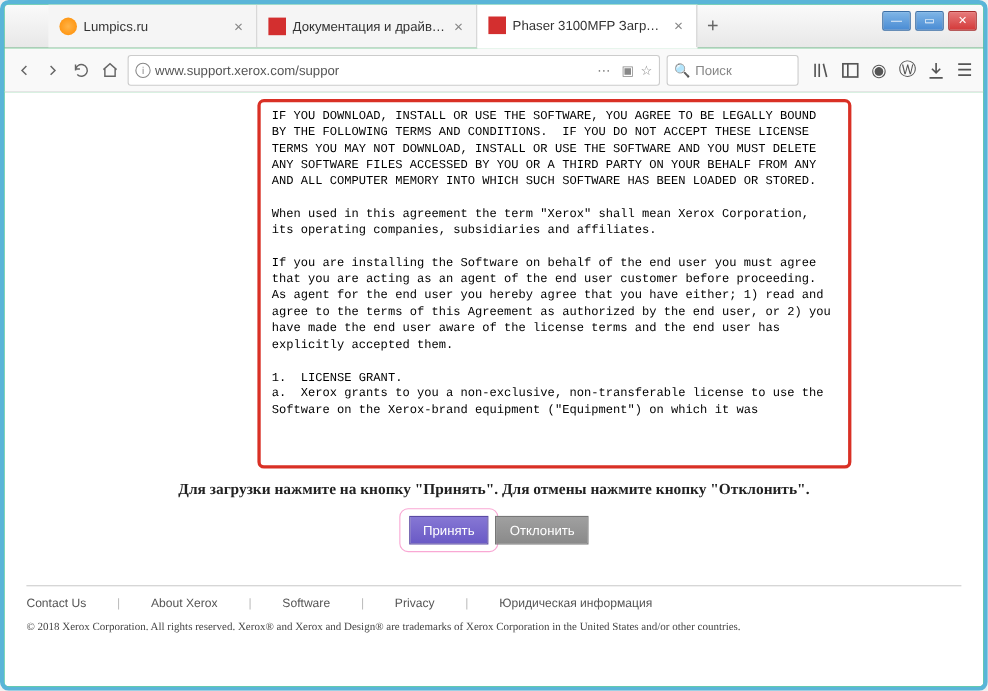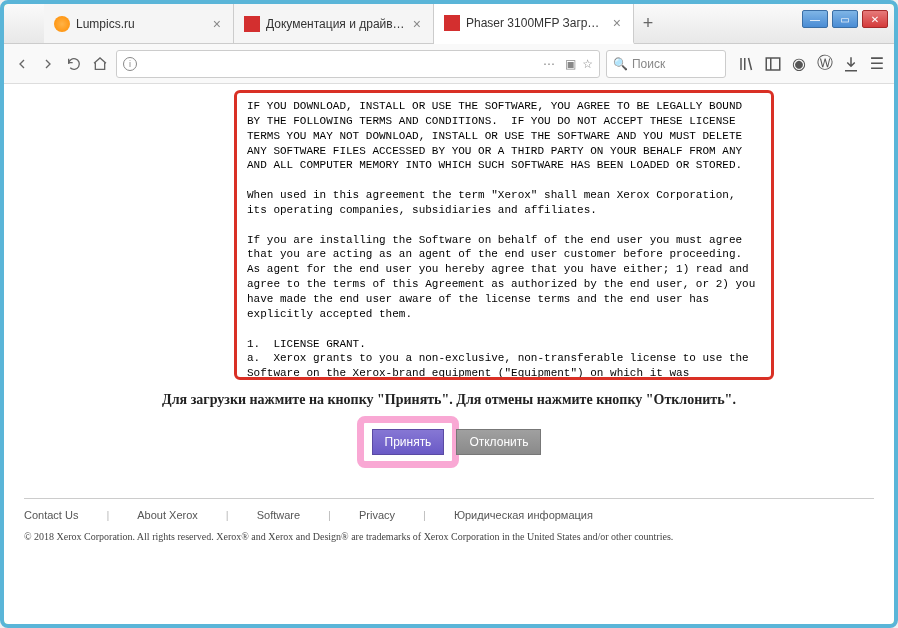--- a/index.html
+++ b/index.html
@@ -21,25 +21,25 @@
   .nav-icon { width: 20px; height: 20px; color: #666; display: flex; align-items: center; justify-content: center; }
   .nav-icon svg { width: 16px; height: 16px; stroke: #666; fill: none; stroke-width: 2; }
   .url-bar { flex: 1; height: 28px; border: 1px solid #ccc; border-radius: 3px; display: flex; align-items: center; padding: 0 6px; font-size: 12px; color: #555; gap: 4px; background: #fff; }
   .url-bar .info-icon { width: 14px; height: 14px; border: 1px solid #888; border-radius: 50%; display: flex; align-items: center; justify-content: center; font-size: 9px; color: #888; }
   .url-bar .dots { color: #888; padding: 0 4px; }
   .url-bar .right-icons { margin-left: auto; display: flex; gap: 6px; color: #888; }
   .search-bar { width: 120px; height: 28px; border: 1px solid #ccc; border-radius: 3px; display: flex; align-items: center; padding: 0 6px; font-size: 12px; color: #888; gap: 4px; background: #fff; }
   .ext-icons { display: flex; gap: 8px; align-items: center; padding-left: 6px; }
   .ext-icons .ext { width: 18px; height: 18px; display: flex; align-items: center; justify-content: center; color: #555; }
   .content { padding: 0 20px 10px; background: #fff; height: calc(100% - 80px); overflow: hidden; }
-  .license-box { margin: 6px 0 10px 210px; width: 540px; height: 290px; border: 3px solid #d93025; border-radius: 6px; padding: 6px 10px; overflow: hidden; }
+  .license-box { margin: 6px 0 10px 210px; width: 540px; height: 336px; border: 3px solid #d93025; border-radius: 6px; padding: 6px 10px; overflow: hidden; }
   .license-text { font-family: "Courier New", monospace; font-size: 11px; line-height: 1.35; color: #000; white-space: pre-wrap; }
   .instruction { text-align: center; font-size: 14px; font-weight: bold; color: #222; margin: 12px 40px 8px; font-family: Liberation Serif, serif; }
   .button-row { display: flex; justify-content: center; gap: 0; align-items: center; }
-  .accept-wrap { border: 7px solid #f9a8d4; border-radius: 8px; padding: 6px 8px; display: inline-flex; }
+  .accept-wrap { border: 1px solid #f9a8d4; border-radius: 8px; padding: 6px 8px; display: inline-flex; }
   .btn { display: inline-block; padding: 5px 12px; font-size: 12px; color: #fff; border: 1px solid #5a4aa3; cursor: pointer; }
   .btn.accept { background: linear-gradient(#8677d4,#6a5ac6); }
   .btn.decline { background: linear-gradient(#a0a0a0,#8a8a8a); border-color: #777; margin-left: -3px; }
   .footer-sep { border-top: 1px solid #ccc; margin: 30px 0 10px; }
   .footer-links { font-size: 11px; color: #555; display: flex; gap: 20px; align-items: flex-end; }
   .footer-links .fl { color: #555; }
   .footer-links .divider { color: #bbb; padding: 0 8px; }
   .copyright { font-size: 10px; color: #444; margin-top: 10px; font-family: Liberation Serif, serif; }
 </style>
 </head>
@@ -87,20 +87,21 @@
           <path d="M4 12a8 8 0 1 1 2.3 5.7M4 4v6h6"></path>
         </svg>
       </div>
     <div class="nav-icon">
         <svg viewBox="0 0 24 24">
           <path d="M3 11l9-8 9 8M5 10v10h14V10"></path>
         </svg>
       </div>
     <div class="url-bar">
       <span class="info-icon">i</span>
+      <span>www.support.xerox.com/suppor</span>
       <span class="right-icons">
         <span class="dots">⋯</span>
         <span>▣</span>
         <span>☆</span>
       </span>
     </div>
     <div class="search-bar">
       <span>🔍</span>
       <span>Поиск</span>
     </div>

